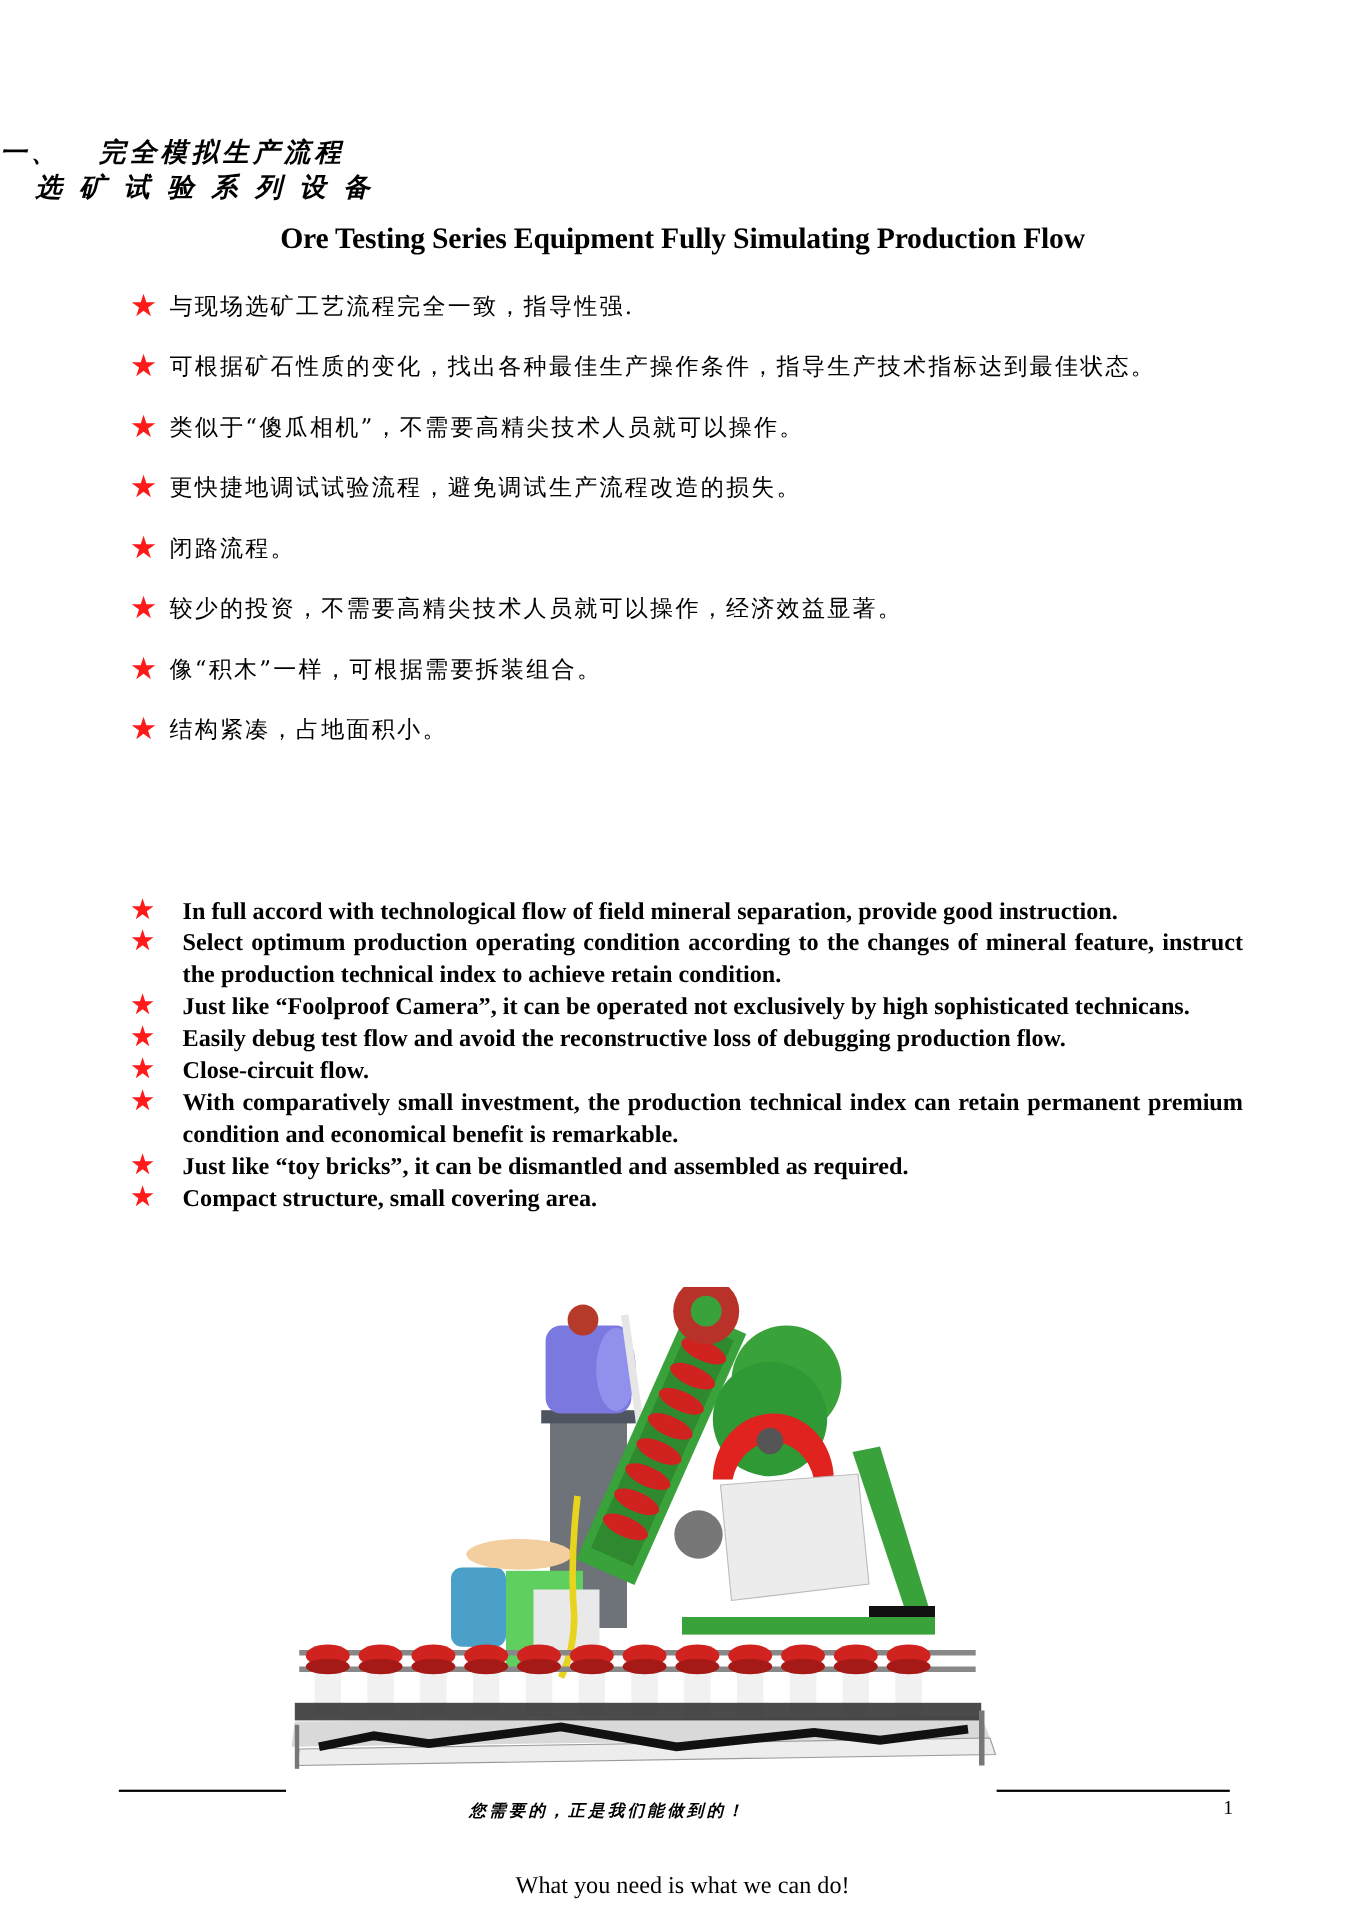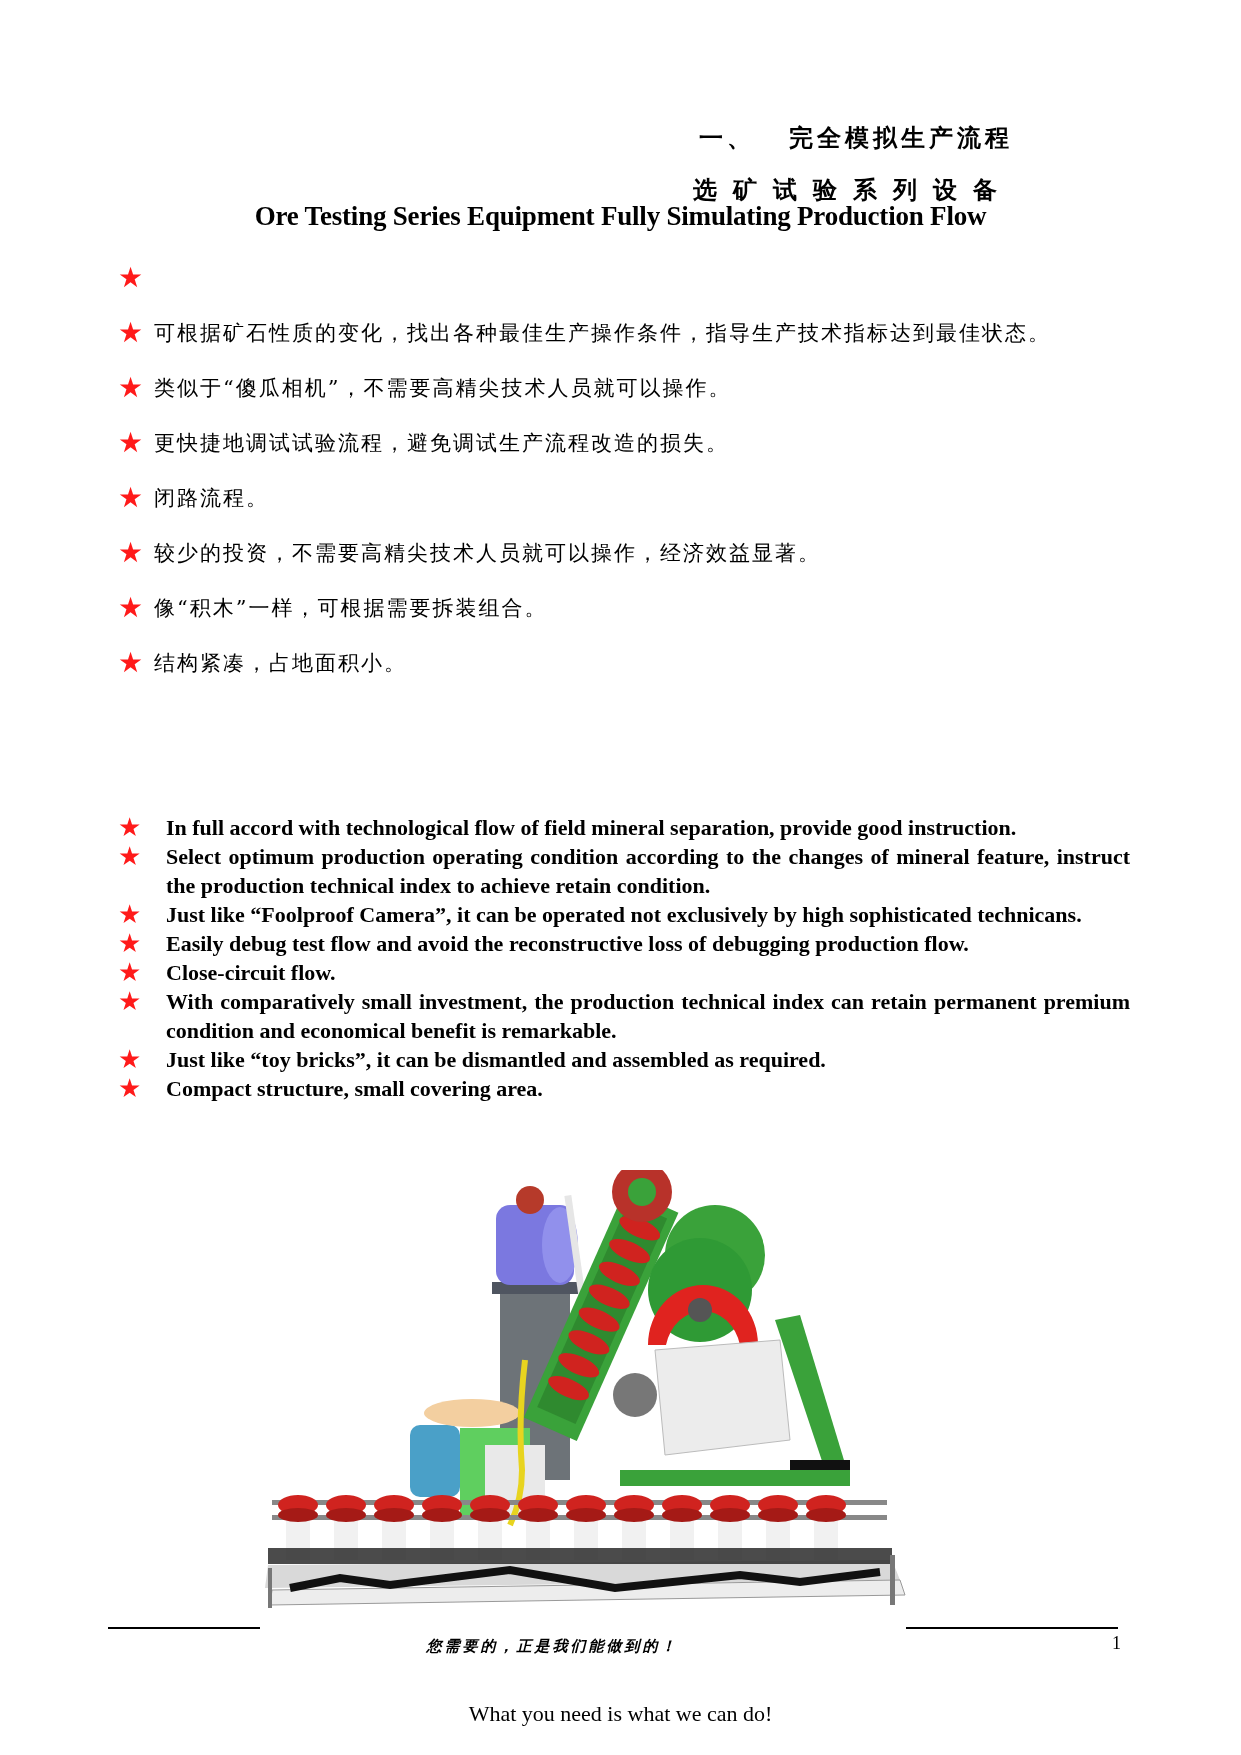--- a/index.html
+++ b/index.html
@@ -13,29 +13,30 @@
       position: relative;
       overflow: hidden;
       color: #000;
       font-family: "Liberation Serif", "DejaVu Serif", serif;
     }
     .abs { position: absolute; }
 
     
     .heading-cn {
       left: 0; width: 1013px;
-      text-align: right;
+      text-align: left;
       font-family: "DejaVu Serif", "Liberation Serif", serif;
       font-weight: bold;
       font-size: 24px;
       line-height: 32px;
+      font-style: italic;
     }
     #h1 { top: 122px; letter-spacing: 4px; }
     #h1 .num { margin-right: 34px; }
-    #h2 { top: 174px; letter-spacing: 16px; padding-left: 12px; box-sizing: border-box; }
+    #h2 { top: 154px; letter-spacing: 16px; padding-left: 32px; box-sizing: border-box; }
     #h3 {
       top: 198px; left: 0; width: 1241px; text-align: center;
       font-family: "Liberation Serif", serif;
       font-weight: bold; font-size: 27px; line-height: 36px;
       letter-spacing: -0.2px;
     }
 
     
     .cn-list { left: 118px; top: 262px; width: 1030px; }
     .cn-item {
@@ -111,20 +112,21 @@
 
 <div class="abs heading-cn" id="h1">
   <span class="num">一、</span><span>完全模拟生产流程</span>
 </div>
 <div class="abs heading-cn" id="h2">选矿试验系列设备</div>
 <div class="abs" id="h3">Ore Testing Series Equipment Fully Simulating Production Flow</div>
 
 <div class="abs cn-list">
   <div class="cn-item" style="top:0px">
     <span class="star">★</span>
+      <span class="cn-text">与现场选矿工艺流程完全一致，指导性强.</span>
   </div>
   <div class="cn-item" style="top:55px">
     <span class="star">★</span>
       <span class="cn-text">可根据矿石性质的变化，找出各种最佳生产操作条件，指导生产技术指标达到最佳状态。</span>
   </div>
   <div class="cn-item" style="top:110px">
     <span class="star">★</span>
       <span class="cn-text">类似于“傻瓜相机”，不需要高精尖技术人员就可以操作。</span>
   </div>
   <div class="cn-item" style="top:165px">

